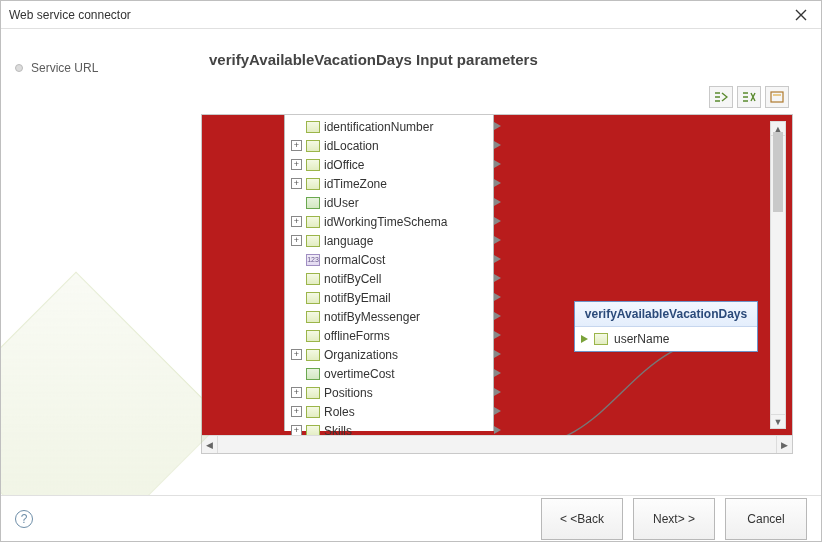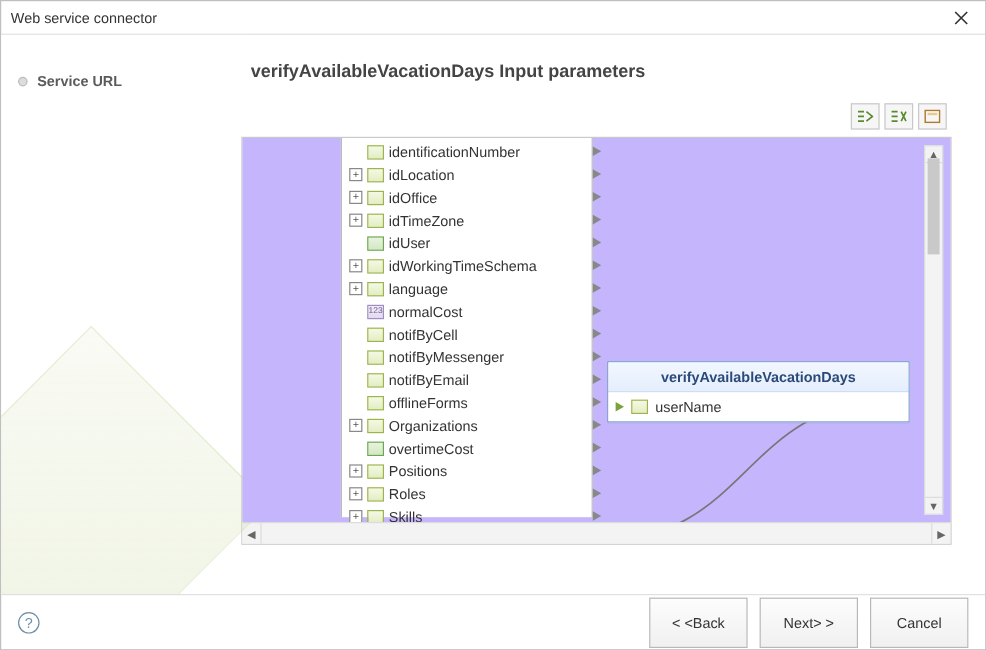--- a/index.html
+++ b/index.html
@@ -1,51 +1,51 @@
 <!DOCTYPE html>
 <html><head>
 <meta charset="utf-8">
 <style>
   * { box-sizing: border-box; font-family: "Segoe UI", Tahoma, sans-serif; }
   html, body { margin:0; padding:0; width:822px; height:542px; background:#fff; color:#333; }
   .window { width:822px; height:542px; border:1px solid #bfbfbf; display:flex; flex-direction:column; position:relative; }
   .titlebar { height:28px; display:flex; align-items:center; padding:0 8px; border-bottom:1px solid #e0e0e0; font-size:12px; }
   .titlebar .close { margin-left:auto; width:24px; height:24px; display:flex; align-items:center; justify-content:center; cursor:pointer; }
   .body { flex:1; display:flex; position:relative; overflow:hidden; }
-  .sidebar { width:200px; padding:28px 14px; font-size:12px; background:#fff; position:relative;font-weight:bold; }
+  .sidebar { width:200px; padding:28px 14px; font-size:12px; background:#fff; position:relative; }
   .side-item { display:flex; align-items:center; gap:8px; padding:4px 0; cursor:pointer; color:#5b5b5b; }
   .side-dot { width:8px; height:8px; border-radius:50%; background:#dcdcdc; border:1px solid #bbb; }
   .watermark { position:absolute; left:-30px; bottom:-30px; width:210px; height:210px; transform:rotate(45deg); background:linear-gradient(135deg, rgba(180,200,120,0.08), rgba(180,200,120,0.22)); border:1px solid rgba(180,200,120,0.18); }
   .main { flex:1; display:flex; flex-direction:column; padding:0 28px 8px 0; }
   .page-title { font-size:15px; font-weight:700; color:#444; padding:22px 0 14px 8px; }
   .tool-row { display:flex; justify-content:flex-end; gap:4px; padding:4px 4px 6px 0; }
   .tool-btn { width:24px; height:22px; border:1px solid #c9c9c9; background:#f6f6f6; display:flex; align-items:center; justify-content:center; cursor:pointer; }
   .mapper-wrap { border:1px solid #c9c9c9; height:340px; display:flex; flex-direction:column; background:#fff; }
-  .mapper { flex:1; position:relative; overflow:hidden; background:#c4b5fd; }
+  .mapper { flex:1; position:relative; overflow:hidden; background:#b91c1c; }
   .inner-scroll { position:absolute; top:6px; bottom:6px; right:6px; width:16px; background:#f3f3f3; border:1px solid #dcdcdc; }
   .inner-scroll .thumb { position:absolute; left:2px; right:2px; top:10px; height:80px; background:#c9c9c9; }
   .inner-scroll .arrow { position:absolute; left:0; right:0; height:14px; display:flex; align-items:center; justify-content:center; color:#666; font-size:9px; }
   .inner-scroll .arrow.up { top:0; border-bottom:1px solid #dcdcdc; }
   .inner-scroll .arrow.down { bottom:0; border-top:1px solid #dcdcdc; }
   .hscroll { height:18px; border-top:1px solid #dcdcdc; background:#f3f3f3; display:flex; align-items:center; }
   .hscroll .harrow { width:16px; height:100%; display:flex; align-items:center; justify-content:center; font-size:9px; color:#666; }
   .hscroll .harrow.left { border-right:1px solid #dcdcdc; }
   .hscroll .harrow.right { border-left:1px solid #dcdcdc; margin-left:auto; }
   .source-panel { position:absolute; left:82px; top:0; width:210px; bottom:4px; border-left:1px solid #bbb; border-right:1px solid #bbb; background:#fff; }
   .connector-col { position:absolute; left:292px; top:0; width:12px; bottom:4px; }
   .tree { padding:2px 0; font-size:12px; }
   .tree-row { display:flex; align-items:center; height:19px; padding-left:6px; gap:4px; white-space:nowrap; }
   .exp { width:11px; height:11px; border:1px solid #888; display:flex; align-items:center; justify-content:center; font-size:9px; line-height:9px; color:#555; background:#fff; }
   .exp.blank { border:none; background:transparent; }
   .ticon { width:14px; height:12px; display:inline-block; border:1px solid #9bb54a; background:linear-gradient(#f4f9e4,#e3edc2); }
   .ticon.num { border-color:#a08ec2; background:linear-gradient(#f0ecf7,#e3daf1); font-size:7px; color:#6a5a8e; text-align:center; line-height:10px; }
   .ticon.list { border-color:#6aa84f; background:linear-gradient(#e8f3df,#d3e8c2); }
   .tree-label { color:#333; }
   .port { position:absolute; left:0; width:0; height:0; border-top:4px solid transparent; border-bottom:4px solid transparent; border-left:7px solid #888; }
-  .target-box { position:absolute; right:34px; top:186px; width:252px; border:1px solid #6f94c9; background:#fff; font-size:12px; box-shadow:0 1px 0 rgba(0,0,0,0.05); }
+  .target-box { position:absolute; right:34px; top:186px; width:184px; border:1px solid #6f94c9; background:#fff; font-size:12px; box-shadow:0 1px 0 rgba(0,0,0,0.05); }
   .target-head { background:linear-gradient(#f2f7ff,#e4eefc); border-bottom:1px solid #c6d6ee; text-align:center; font-weight:600; color:#2b4a7a; padding:5px 4px; }
   .target-row { display:flex; align-items:center; gap:6px; padding:5px 6px; background:#fff; }
   .target-port { width:0; height:0; border-top:4px solid transparent; border-bottom:4px solid transparent; border-left:7px solid #7aa23a; }
   .link-svg { position:absolute; pointer-events:none; }
   .footer { height:46px; border-top:1px solid #e0e0e0; display:flex; align-items:center; padding:0 14px; gap:10px; }
   .help { width:18px; height:18px; border:1.5px solid #6e8ea8; border-radius:50%; color:#6e8ea8; display:flex; align-items:center; justify-content:center; font-size:12px; cursor:pointer; }
   .footer .spacer { flex:1; }
   .btn { min-width:82px; height:42px; border:1px solid #b8b8b8; background:linear-gradient(#fdfdfd,#f0f0f0); font-size:12px; color:#333; cursor:pointer; padding:0 12px; }
 </style>
 </head>
@@ -141,26 +141,26 @@
                   <span class="tree-label">normalCost</span>
                 </div>
                 <div class="tree-row">
                   <span class="exp blank"></span>
                   <span class="ticon "></span>
                   <span class="tree-label">notifByCell</span>
                 </div>
                 <div class="tree-row">
                   <span class="exp blank"></span>
                   <span class="ticon "></span>
+                  <span class="tree-label">notifByEmail</span>
+                </div>
+                <div class="tree-row">
+                  <span class="exp blank"></span>
+                  <span class="ticon "></span>
                   <span class="tree-label">notifByMessenger</span>
-                </div>
-                <div class="tree-row">
-                  <span class="exp blank"></span>
-                  <span class="ticon "></span>
-                  <span class="tree-label">notifByEmail</span>
                 </div>
                 <div class="tree-row">
                   <span class="exp blank"></span>
                   <span class="ticon "></span>
                   <span class="tree-label">offlineForms</span>
                 </div>
                 <div class="tree-row">
                   <span class="exp">+</span>
                   <span class="ticon "></span>
                   <span class="tree-label">Organizations</span>

